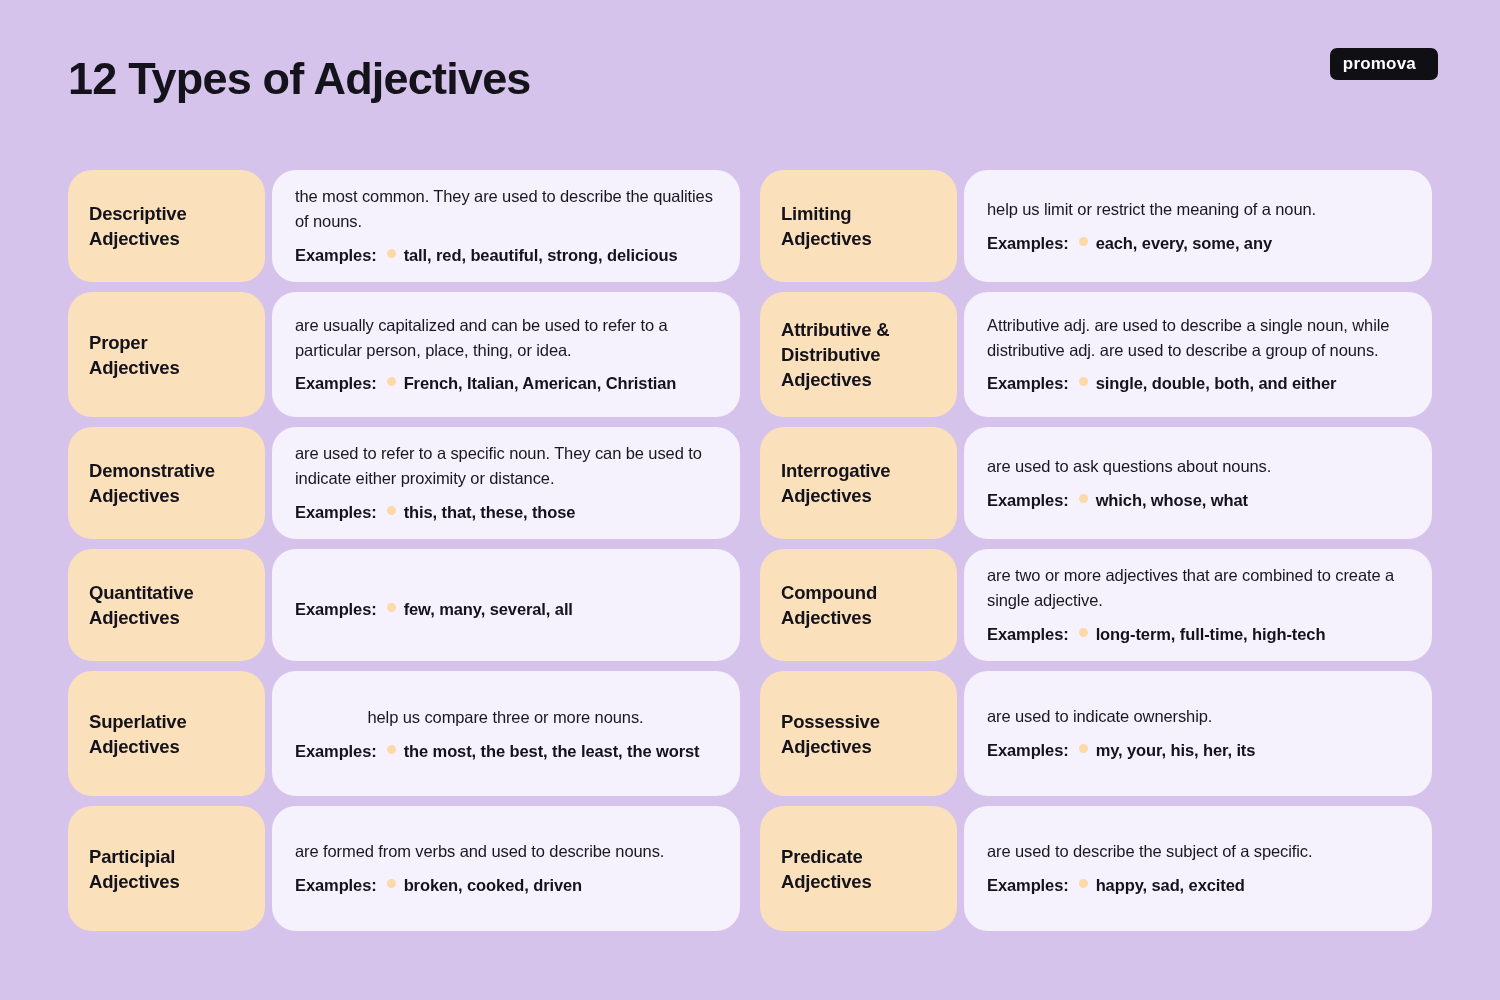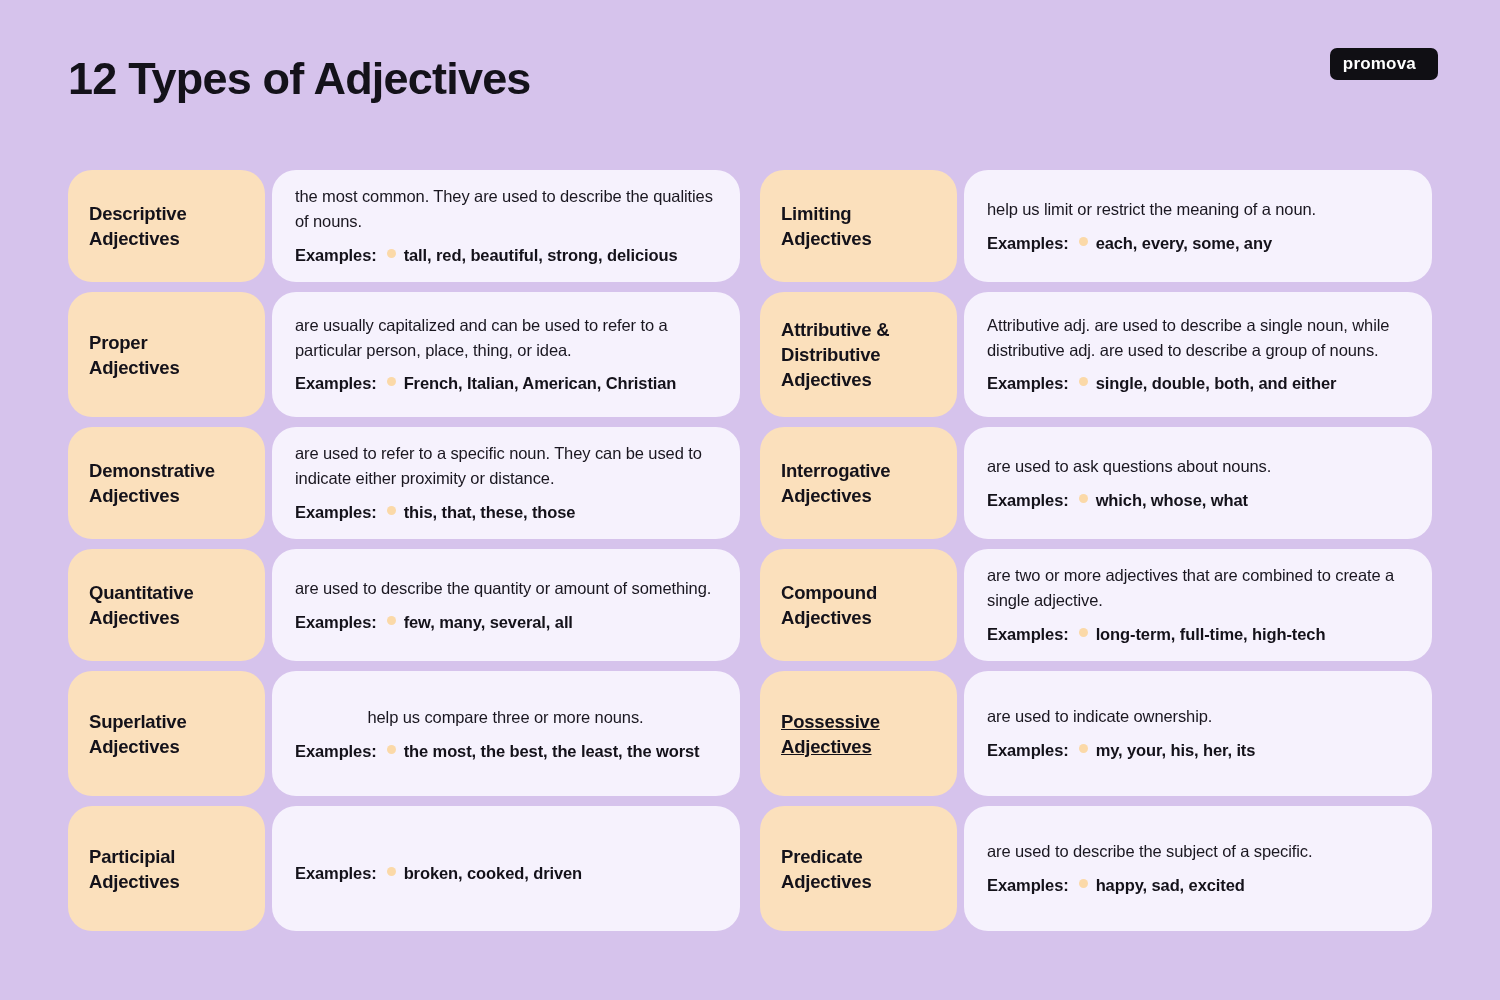--- a/index.html
+++ b/index.html
@@ -244,21 +244,20 @@
         </div>
       </div>
     </div>
 
     <div class="card">
       <div class="card-label">
         <div class="card-label-text" style="white-space: pre-line;">Quantitative
 Adjectives</div>
       </div>
       <div class="card-body">
-        <div class="card-desc">are used to describe the quantity or amount of something.</div>
         <div class="card-examples">
           <span class="examples-label">Examples:</span>
           <span class="bullet-dot"></span>
           <span class="examples-text">few, many, several, all</span>
         </div>
       </div>
     </div>
 
     <div class="card">
       <div class="card-label">
@@ -285,39 +284,40 @@
         <div class="card-examples">
           <span class="examples-label">Examples:</span>
           <span class="bullet-dot"></span>
           <span class="examples-text">the most, the best, the least, the worst</span>
         </div>
       </div>
     </div>
 
     <div class="card tall">
       <div class="card-label">
-        <div class="card-label-text" style="white-space: pre-line; text-decoration: underline;">Possessive
+        <div class="card-label-text" style="white-space: pre-line;">Possessive
 Adjectives</div>
       </div>
       <div class="card-body">
         <div class="card-desc">are used to indicate ownership.</div>
         <div class="card-examples">
           <span class="examples-label">Examples:</span>
           <span class="bullet-dot"></span>
           <span class="examples-text">my, your, his, her, its</span>
         </div>
       </div>
     </div>
 
     <div class="card tall">
       <div class="card-label">
         <div class="card-label-text" style="white-space: pre-line;">Participial
 Adjectives</div>
       </div>
       <div class="card-body">
+        <div class="card-desc">are formed from verbs and used to describe nouns.</div>
         <div class="card-examples">
           <span class="examples-label">Examples:</span>
           <span class="bullet-dot"></span>
           <span class="examples-text">broken, cooked, driven</span>
         </div>
       </div>
     </div>
 
     <div class="card tall">
       <div class="card-label">

